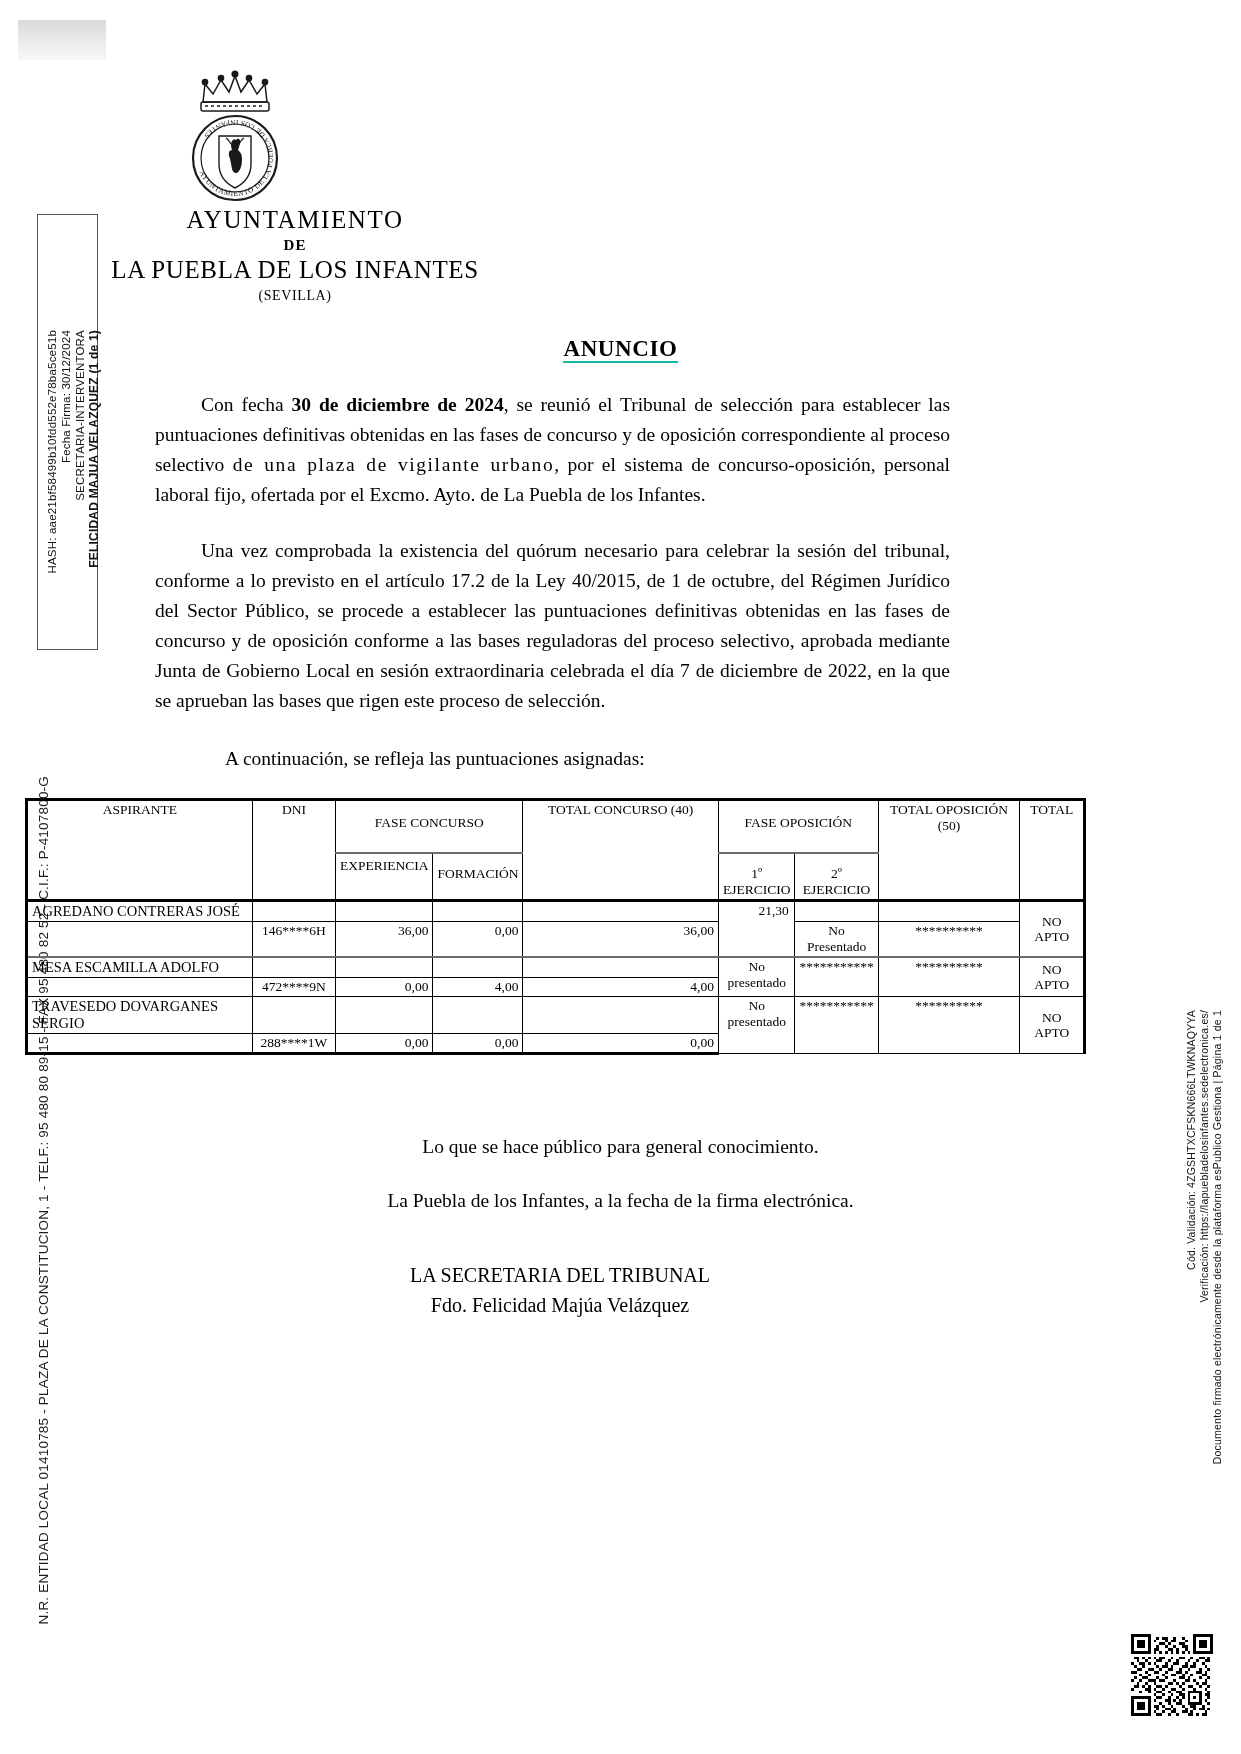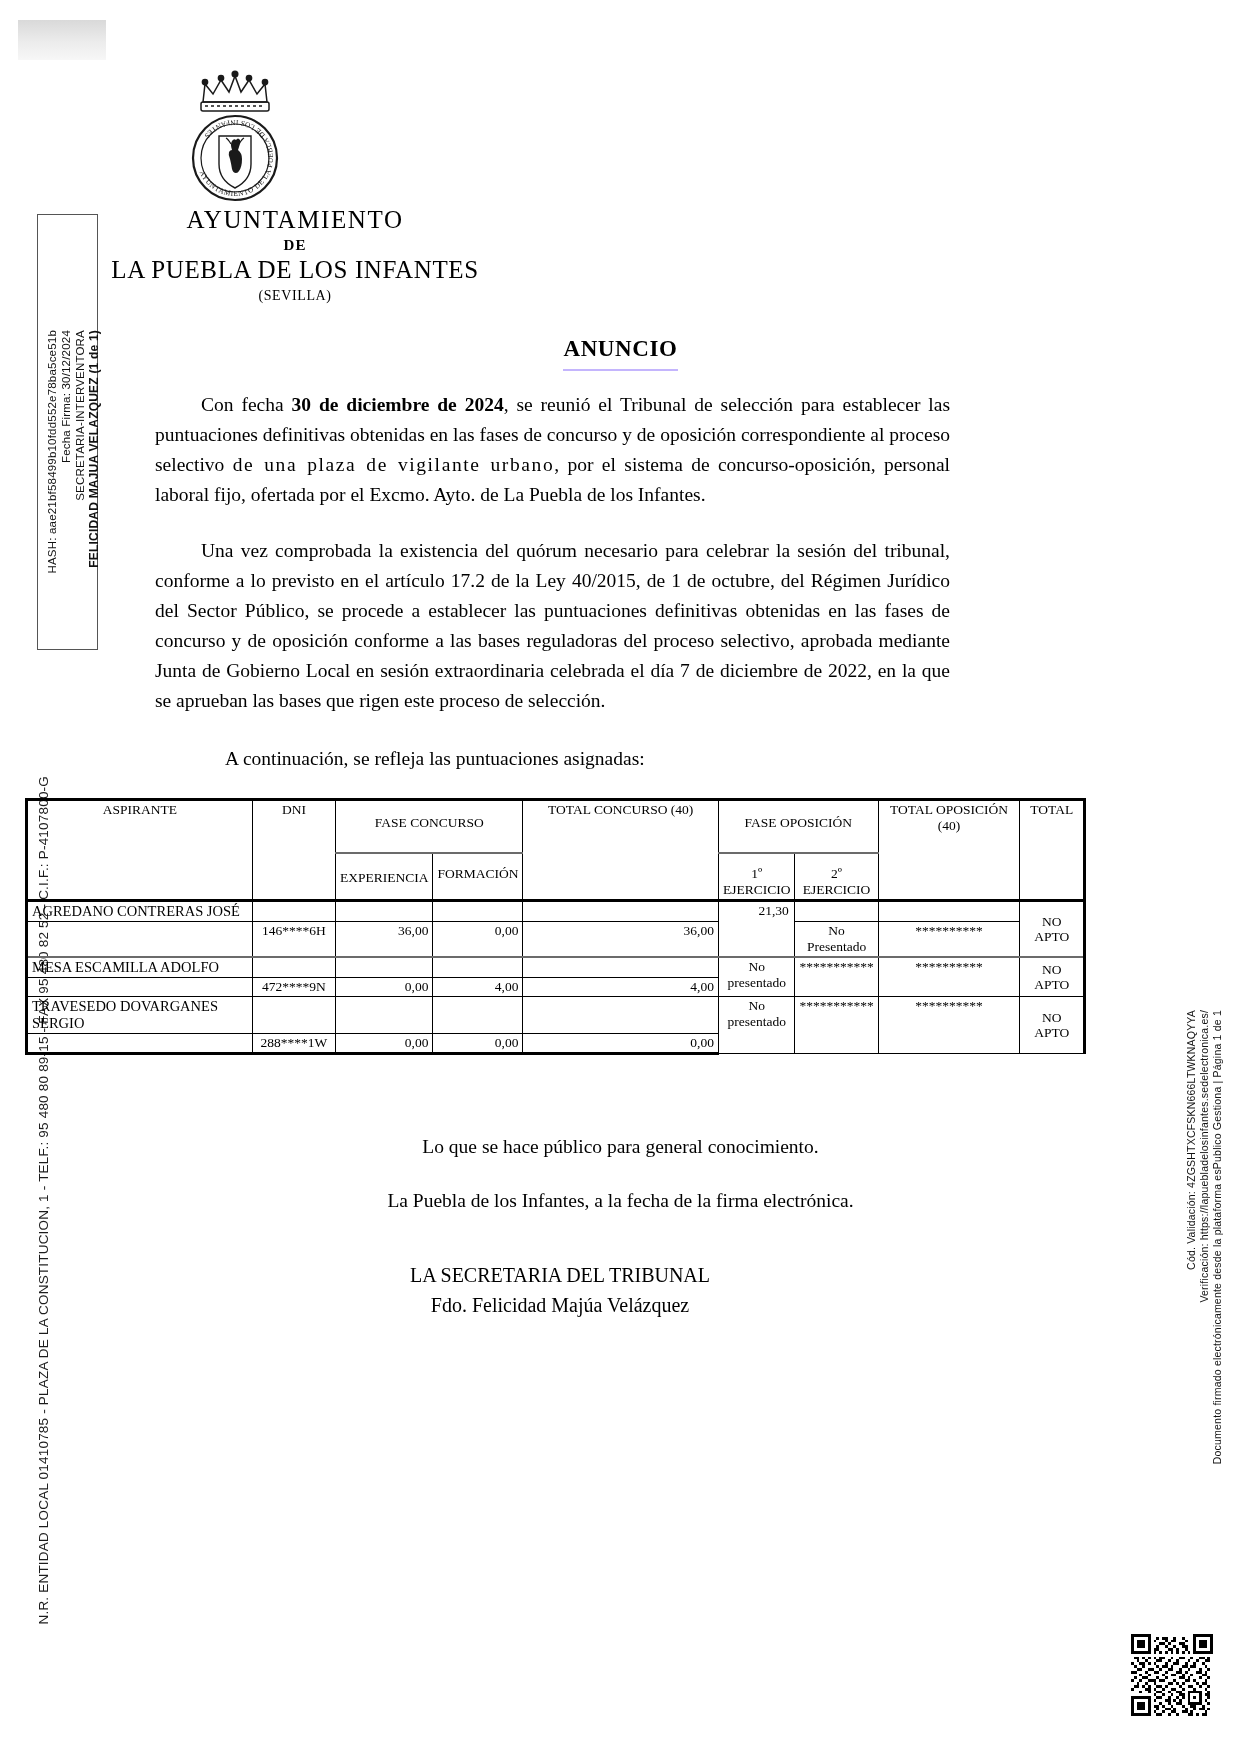--- a/index.html
+++ b/index.html
@@ -134,21 +134,21 @@
   .title {
     position: absolute;
     left: 0;
     top: 336px;
     width: 1241px;
     text-align: center;
     font-size: 23px;
     font-weight: bold;
     letter-spacing: 0.6px;
   }
-  .title span { border-bottom: 2px solid #c4b5fd; padding-bottom: 8px; }
+  .title span { border-bottom: 2px solid #14b8a6; padding-bottom: 0; }
 
   .body {
     position: absolute;
     left: 155px;
     top: 390px;
     width: 795px;
     font-size: 19.5px;
     line-height: 30px;
     text-align: justify;
     text-justify: inter-word;
@@ -306,26 +306,26 @@
   <table class="scores">
     <tbody>
       <tr class="hdr-top">
         <td class="thick-top thick-left c" rowspan="2" style="width:230px;">ASPIRANTE</td>
         <td class="thick-top c" rowspan="2" style="width:75px;">DNI</td>
         <td class="thick-top c grey-b h-mid" colspan="2" style="width:180px;padding-top:14px;">FASE CONCURSO</td>
         <td class="thick-top c" rowspan="2" style="width:200px;">TOTAL CONCURSO (40)</td>
         <td class="thick-top c grey-b h-mid" colspan="2" style="width:180px;padding-top:14px;">FASE OPOSICIÓN</td>
         <td class="thick-top c" rowspan="2" style="width:140px;">
           <div>TOTAL OPOSICIÓN</div>
-          <div>(40)</div>
+          <div>(50)</div>
         </td>
         <td class="thick-top thick-right c" rowspan="2" style="width:56px;">TOTAL</td>
       </tr>
       <tr>
-        <td class="c grey-t h-sub" style="padding-top:16px;">EXPERIENCIA</td>
+        <td class="c grey-t h-sub" style="padding-top:4px;">EXPERIENCIA</td>
         <td class="c grey-t h-sub" style="padding-top:12px;">FORMACIÓN</td>
         <td class="c grey-t h-sub" style="padding-top:12px;">1º EJERCICIO</td>
         <td class="c grey-t h-sub" style="padding-top:12px;">2º EJERCICIO</td>
       </tr>
 
       <tr>
         <td class="thick-left thick-top l nm row-cell">AGREDANO CONTRERAS JOSÉ</td>
         <td class="thick-top"></td>
         <td class="thick-top"></td>
         <td class="thick-top"></td>

